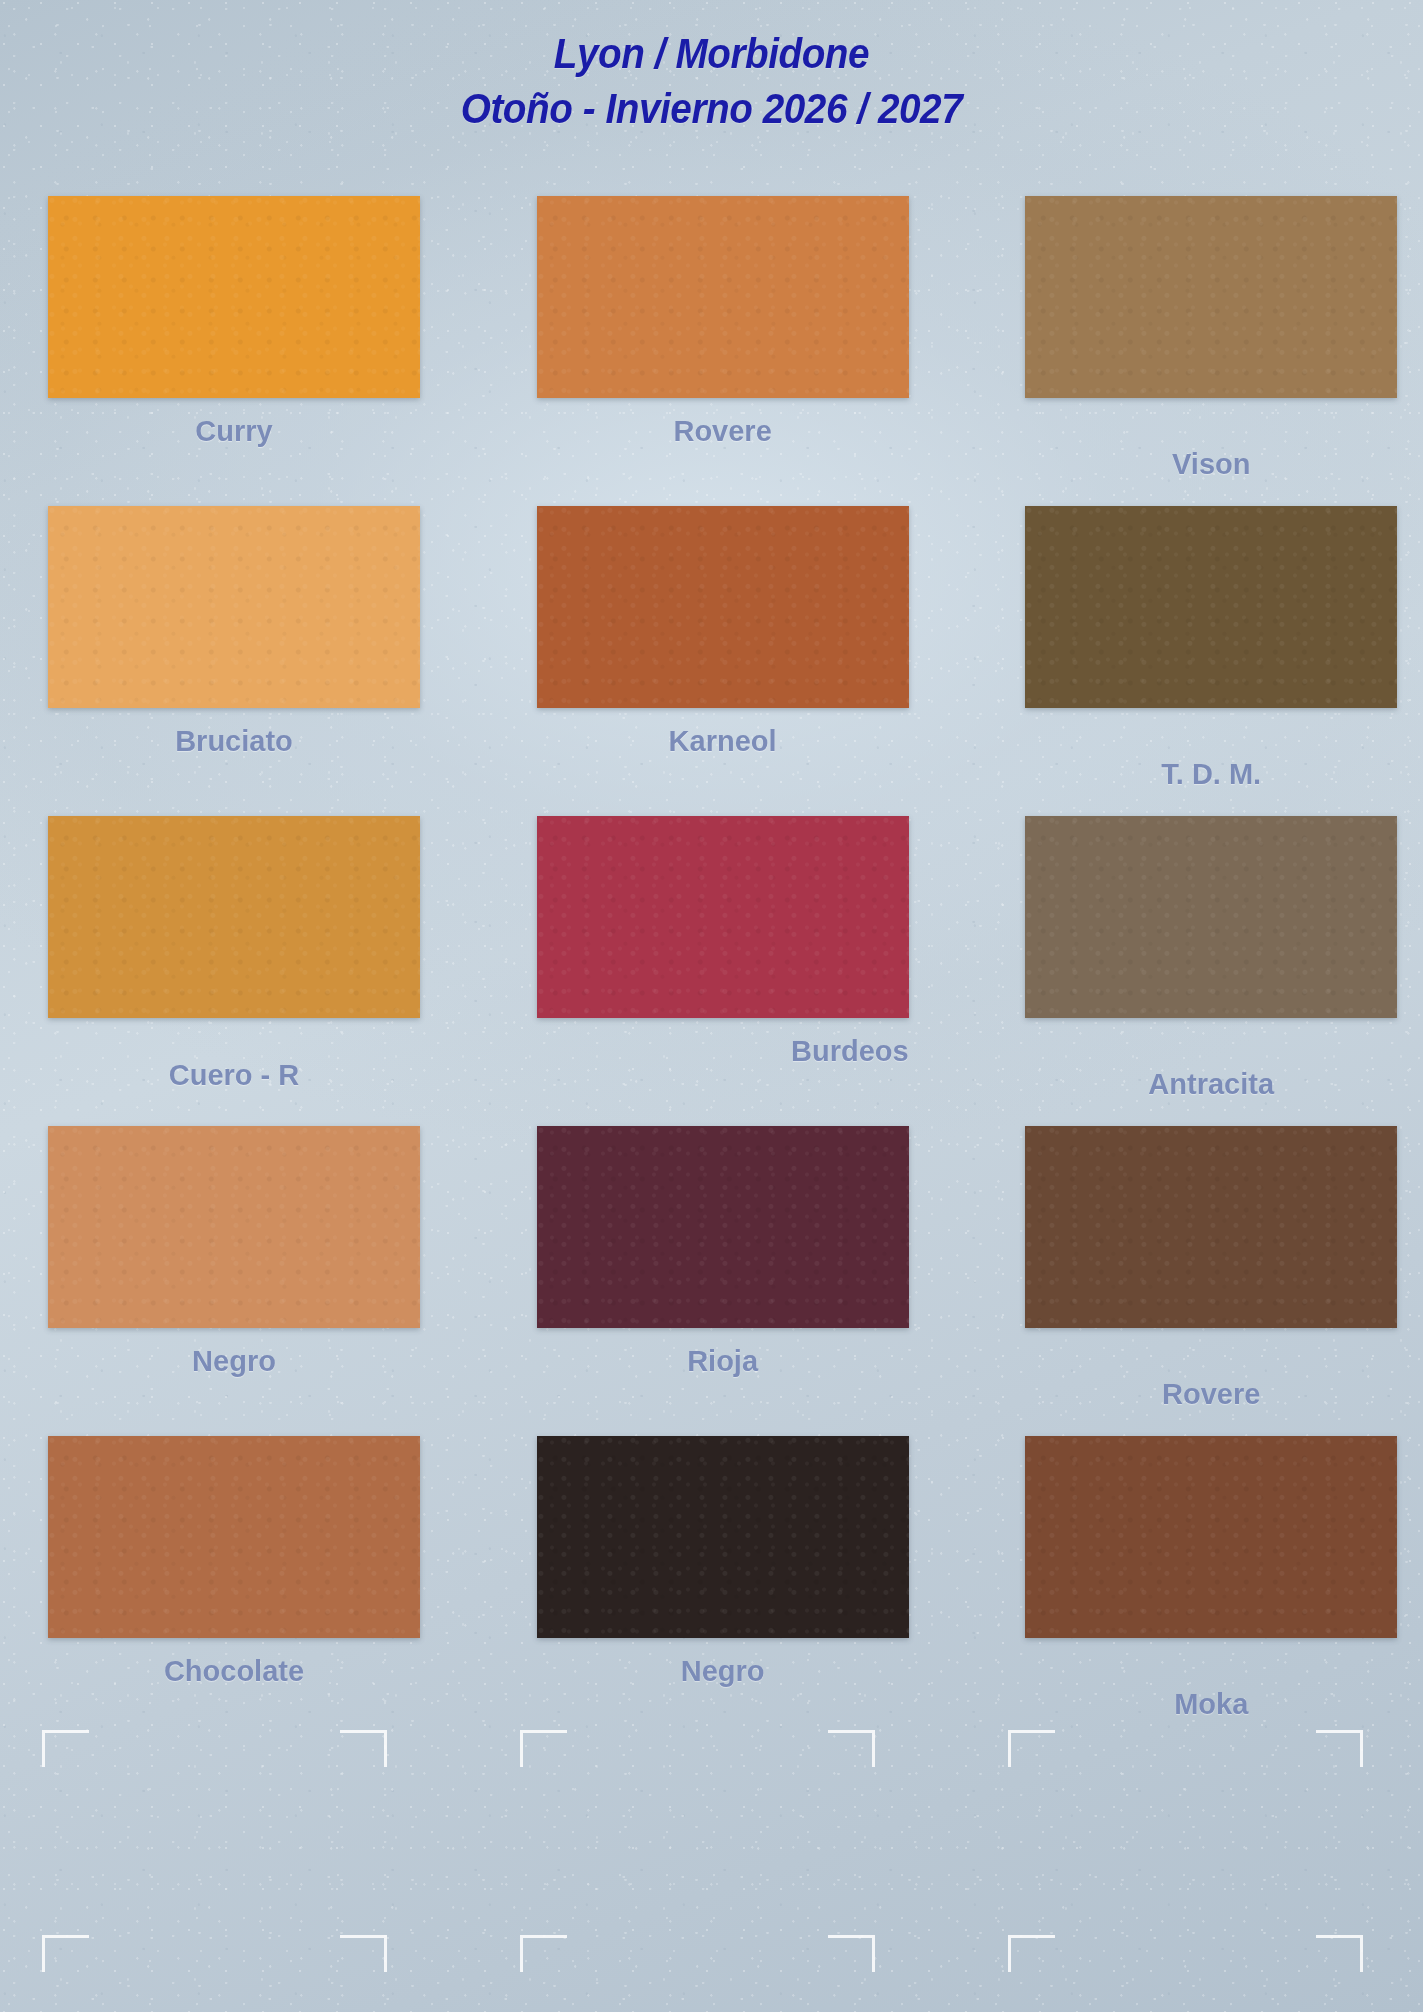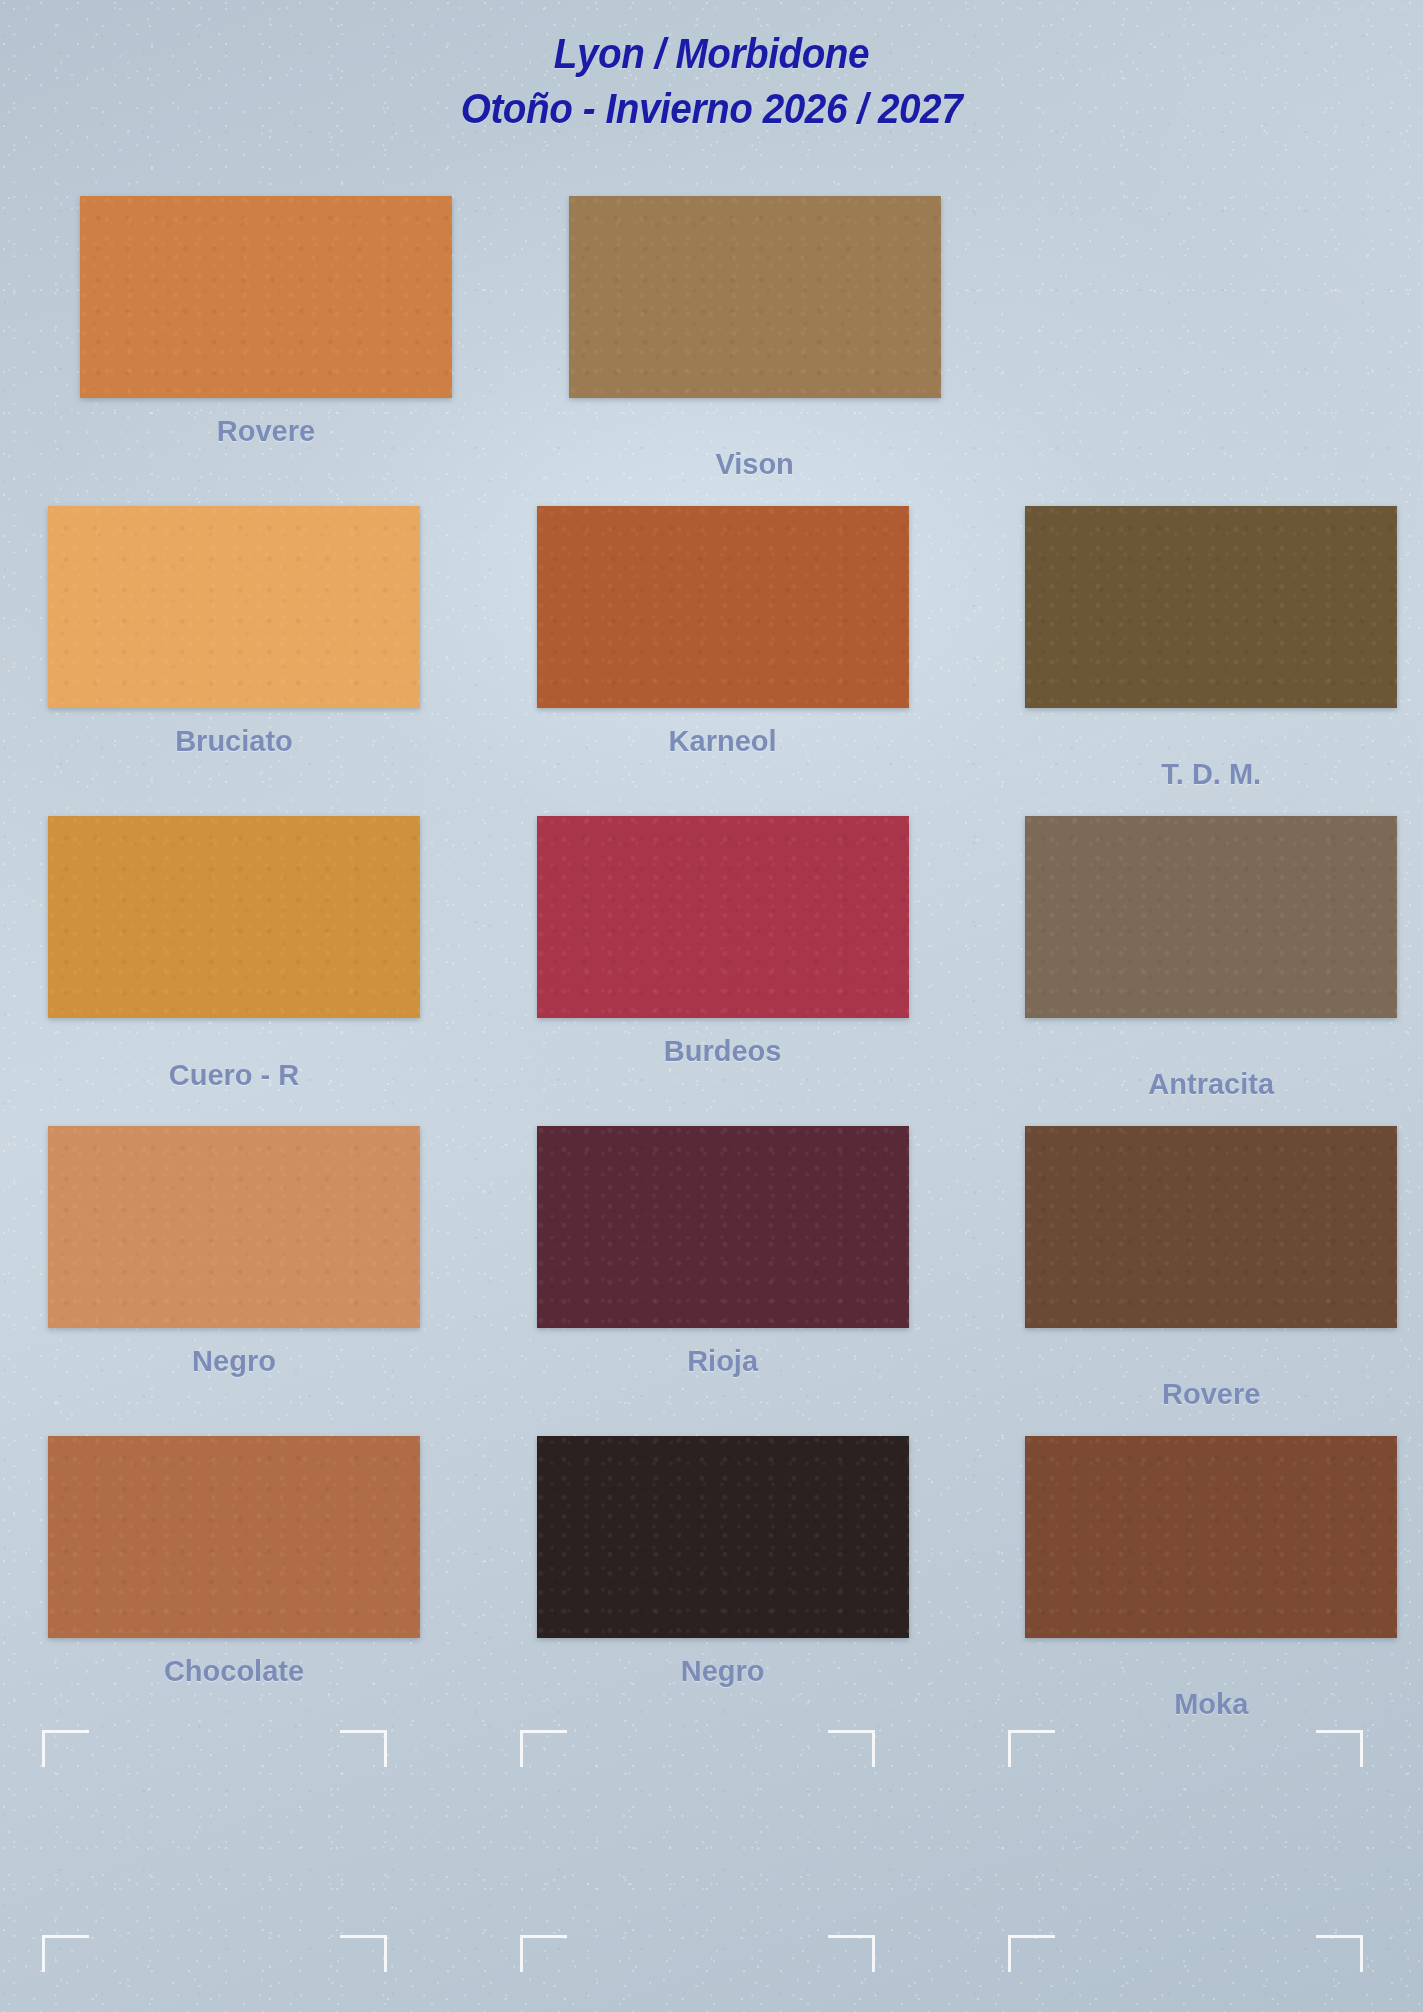--- a/index.html
+++ b/index.html
@@ -123,20 +123,24 @@
   <div class="noise"></div>
 
   <div class="title-block" style="color: rgb(26, 28, 168);">
     <span class="title-line">Lyon / Morbidone</span>
     <span class="title-line">Otoño - Invierno 2026 / 2027</span>
   </div>
 
   <div class="grid">
 
     <div class="row">
+      <div class="cell c0">
+        <div class="swatch" style="background-color: rgb(232, 153, 46);"></div>
+        <div class="label" style="color: rgb(123, 140, 184);">Curry</div>
+      </div>
       <div class="cell c1">
         <div class="swatch" style="background-color: rgb(206, 127, 68);"></div>
         <div class="label" style="color: rgb(123, 140, 184);">Rovere</div>
       </div>
       <div class="cell c2">
         <div class="swatch" style="background-color: rgb(156, 122, 82);"></div>
         <div class="label" style="color: rgb(123, 140, 184);">Vison</div>
       </div>
     </div>
 
@@ -155,21 +159,21 @@
       </div>
     </div>
 
     <div class="row">
       <div class="cell c0">
         <div class="swatch" style="background-color: rgb(208, 145, 60);"></div>
         <div class="label" style="color: rgb(123, 140, 184); margin-top: 24px;">Cuero - R</div>
       </div>
       <div class="cell c1">
         <div class="swatch" style="background-color: rgb(169, 53, 75);"></div>
-        <div class="label" style="color: rgb(123, 140, 184);">Burdeos</div>
+        <div class="label" style="color: rgb(123, 140, 184); text-align: right;">Burdeos</div>
       </div>
       <div class="cell c2">
         <div class="swatch" style="background-color: rgb(124, 106, 86);"></div>
         <div class="label" style="color: rgb(123, 140, 184);">Antracita</div>
       </div>
     </div>
 
     <div class="row">
       <div class="cell c0">
         <div class="swatch" style="background-color: rgb(207, 142, 95);"></div>

